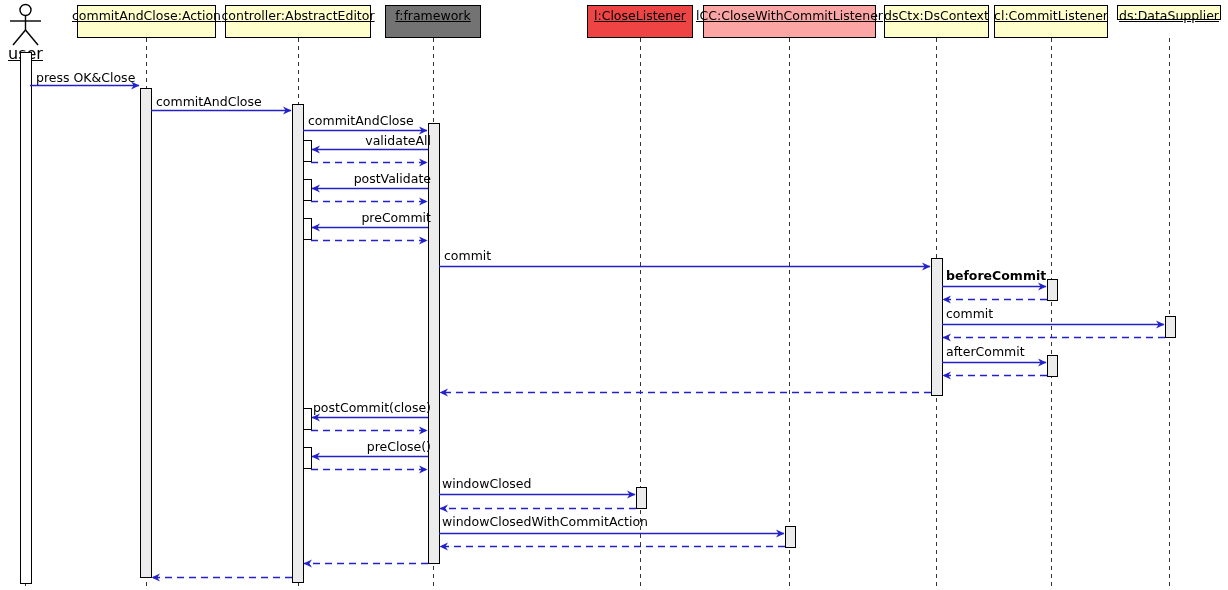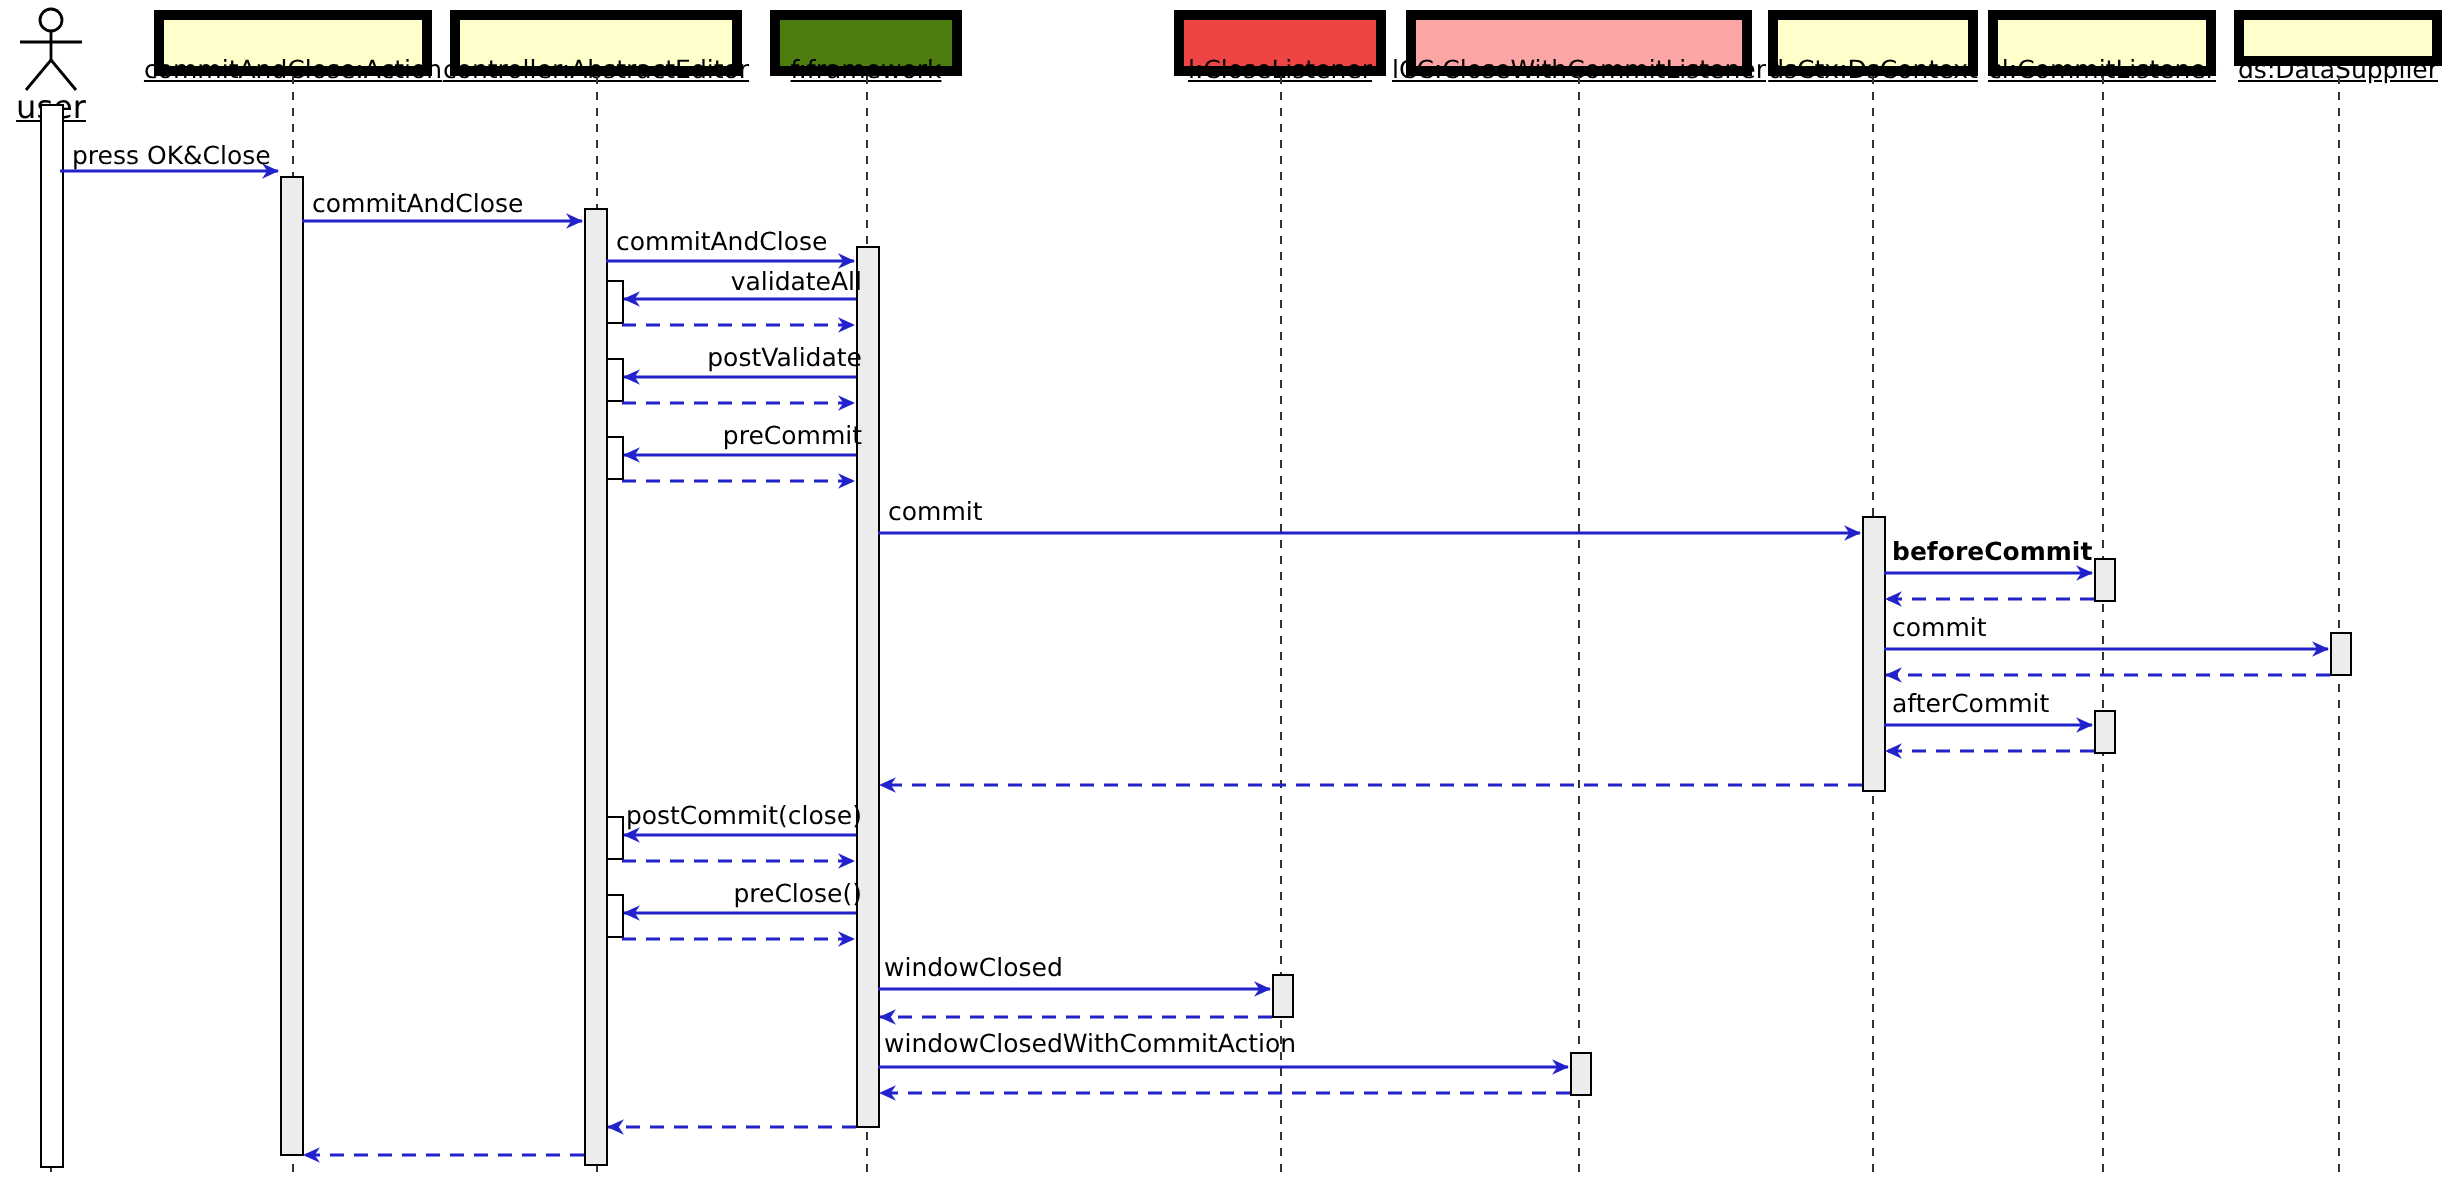--- a/index.html
+++ b/index.html
@@ -22,26 +22,26 @@
   svg.layer {
     position: absolute;
     left: 0;
     top: 0;
     width: 1228px;
     height: 590px;
   }
   .participant-box {
     position: absolute;
     background: #ffffcc;
-    border: 5px solid #7f1d1d;
+    border: 1px solid #7f1d1d;
     box-sizing: border-box;
     display: flex;
     align-items: flex-start;
     justify-content: center;
-    padding-top: 18px;
+    padding-top: 3px;
   }
   .participant-label {
     font-size: 12.5px;
     color: #000000;
     text-decoration: underline;
     white-space: nowrap;
     line-height: 14px;
   }
   .actor-label {
     position: absolute;
@@ -79,21 +79,21 @@
 
   <div class="actor-label" style="left:0px; top:44px; width:51px;">user</div>
 
   <div id="participants-host">
       <div class="participant-box" style="left: 77px; top: 5px; width: 139px; height: 33px; background: rgb(255, 255, 204); border-color: rgb(0, 0, 0);">
         <span class="participant-label">commitAndClose:Action</span>
       </div>
       <div class="participant-box" style="left: 225px; top: 5px; width: 146px; height: 33px; background: rgb(255, 255, 204); border-color: rgb(0, 0, 0);">
         <span class="participant-label">controller:AbstractEditor</span>
       </div>
-      <div class="participant-box" style="left: 385px; top: 5px; width: 96px; height: 33px; background: #4d7c0f; border-color: rgb(0, 0, 0);">
+      <div class="participant-box" style="left: 385px; top: 5px; width: 96px; height: 33px; background: #737373; border-color: rgb(0, 0, 0);">
         <span class="participant-label">f:framework</span>
       </div>
       <div class="participant-box" style="left: 587px; top: 5px; width: 106px; height: 33px; background: #ef4444; border-color: rgb(0, 0, 0);">
         <span class="participant-label">l:CloseListener</span>
       </div>
       <div class="participant-box" style="left: 703px; top: 5px; width: 173px; height: 33px; background: #fca5a5; border-color: rgb(0, 0, 0);">
         <span class="participant-label">lCC:CloseWithCommitListener</span>
       </div>
       <div class="participant-box" style="left: 884px; top: 5px; width: 105px; height: 33px; background: rgb(255, 255, 204); border-color: rgb(0, 0, 0);">
         <span class="participant-label">dsCtx:DsContext</span>

